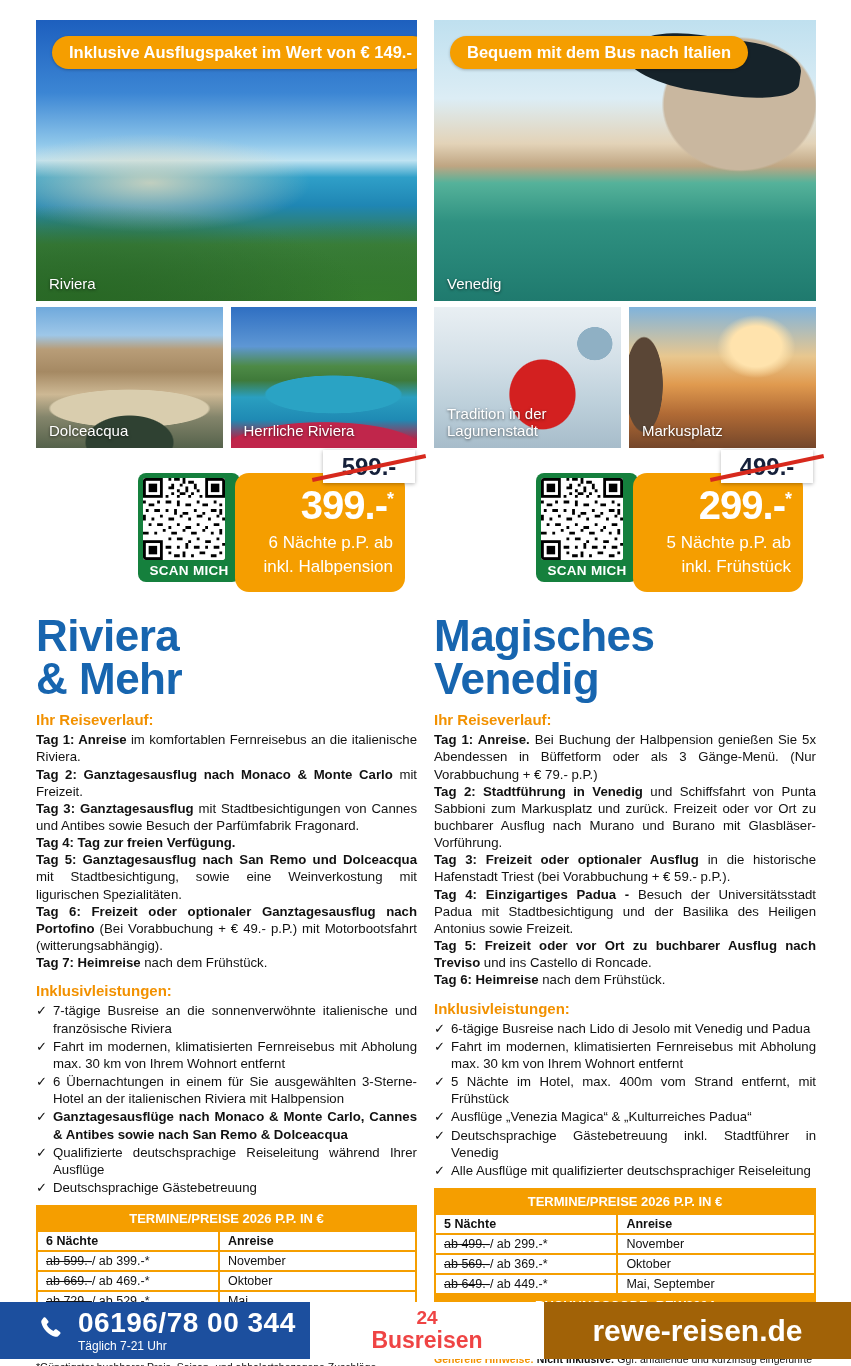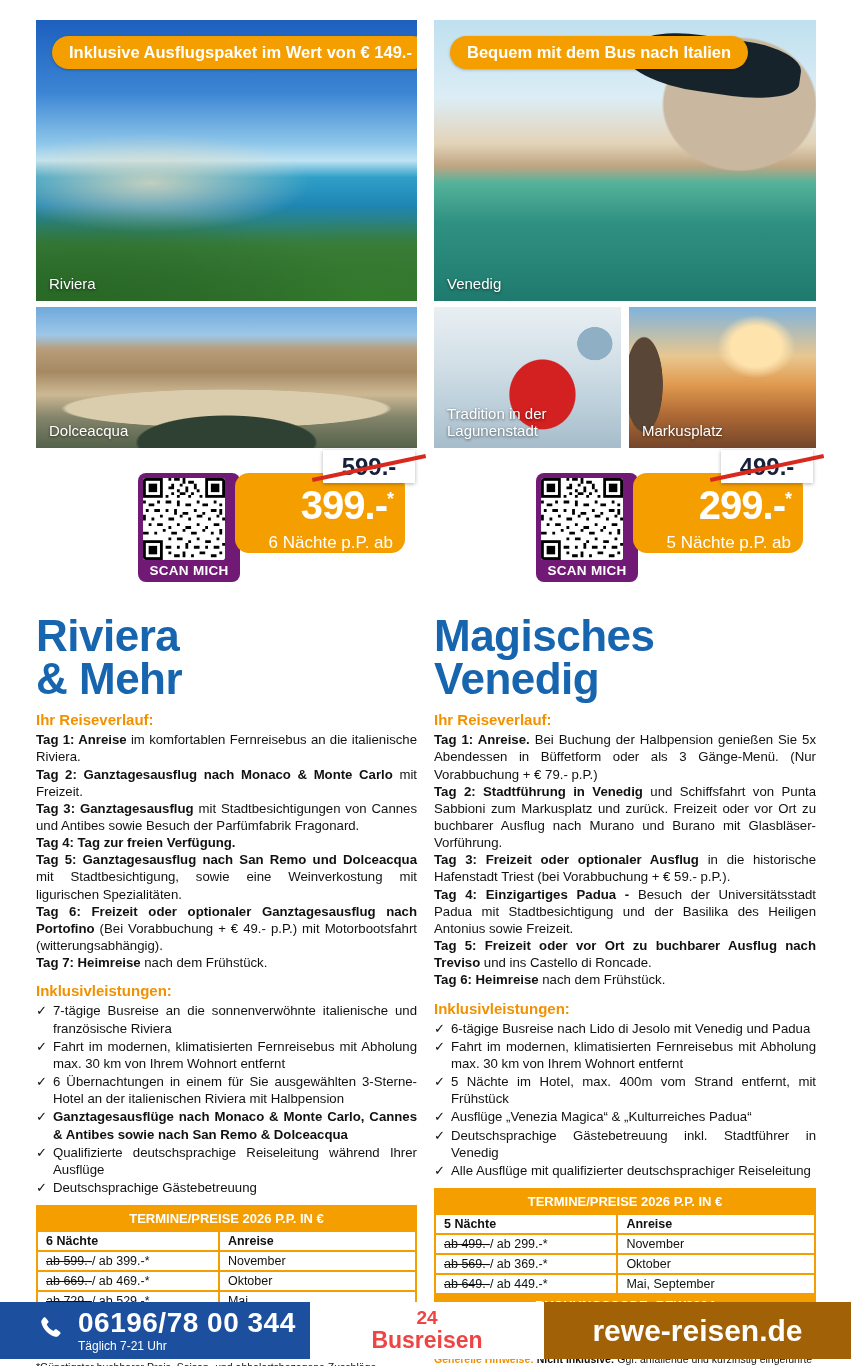--- a/index.html
+++ b/index.html
@@ -41,25 +41,25 @@
      radial-gradient(16% 20% at 86% 26%, #8fb0c4 0 58%, transparent 60%),
      linear-gradient(180deg,#e9eff3 0%,#d2dfe7 40%,#bccfda 70%,#a7bcca 100%);}
   .badge{position:absolute;left:16px;top:16px;background:#F59E00;color:#fff;font-weight:bold;
      font-size:16.5px;padding:7px 17px;border-radius:19px;white-space:nowrap;
      box-shadow:0 1px 3px rgba(0,0,0,.25);}
   .photo-label{position:absolute;left:13px;bottom:9px;color:#fff;font-size:15px;
      text-shadow:0 1px 3px rgba(0,0,0,.6);}
 
   
   .price-area{position:relative;height:154px;}
-  .qr-block{position:absolute;left:102px;top:25px;width:92px;background:#701a75;
+  .qr-block{position:absolute;left:102px;top:25px;width:92px;background:#15803d;
      border-radius:8px;padding:5px 5px 2px;}
   .qr-svg{display:block;width:82px;height:82px;background:#fff;border-radius:3px;}
   .qr-label{color:#fff;font-weight:bold;font-size:13.5px;text-align:center;padding:3px 0 2px;letter-spacing:.3px;}
-  .price-box{position:absolute;left:199px;top:25px;width:170px;height:80px;background:#F59E00;
+  .price-box{position:absolute;left:199px;top:25px;width:170px;height:119px;background:#F59E00;
      border-radius:14px;color:#fff;padding:12px 12px 8px;box-sizing:border-box;text-align:right;}
   .big-price{font-size:40px;font-weight:bold;line-height:1;letter-spacing:-1px;}
   .big-price sup{font-size:18px;vertical-align:14px;}
   .price-note{font-size:17px;line-height:1.28;margin-top:2px;}
   .price-note.first{margin-top:7px;}
   .old-price{position:absolute;left:287px;top:2px;width:92px;height:33px;background:#fff;
      box-shadow:0 1px 4px rgba(0,0,0,.3);display:flex;align-items:center;justify-content:center;
      font-weight:bold;font-size:24px;color:#15203a;}
   .old-price .strike{position:absolute;left:-12px;right:-12px;top:48%;height:4px;background:#D7291D;
      transform:rotate(-12deg);}
@@ -124,20 +124,23 @@
 </svg>
 
 <div class="col col-left">
   <div class="photo photo-main p-riviera-main">
     <div class="badge">Inklusive Ausflugspaket im Wert von € 149.-</div>
     <div class="photo-label">Riviera</div>
   </div>
   <div class="photo-row">
     <div class="photo photo-small p-dolceacqua">
       <div class="photo-label">Dolceacqua</div>
+    </div>
+    <div class="photo photo-small p-herrliche">
+      <div class="photo-label">Herrliche Riviera</div>
     </div>
   </div>
   <div class="price-area">
     <div class="qr-block">
       <svg class="qr-svg">
           <use href="#qr"></use>
         </svg>
       <div class="qr-label">SCAN MICH</div>
     </div>
     <div class="price-box">

